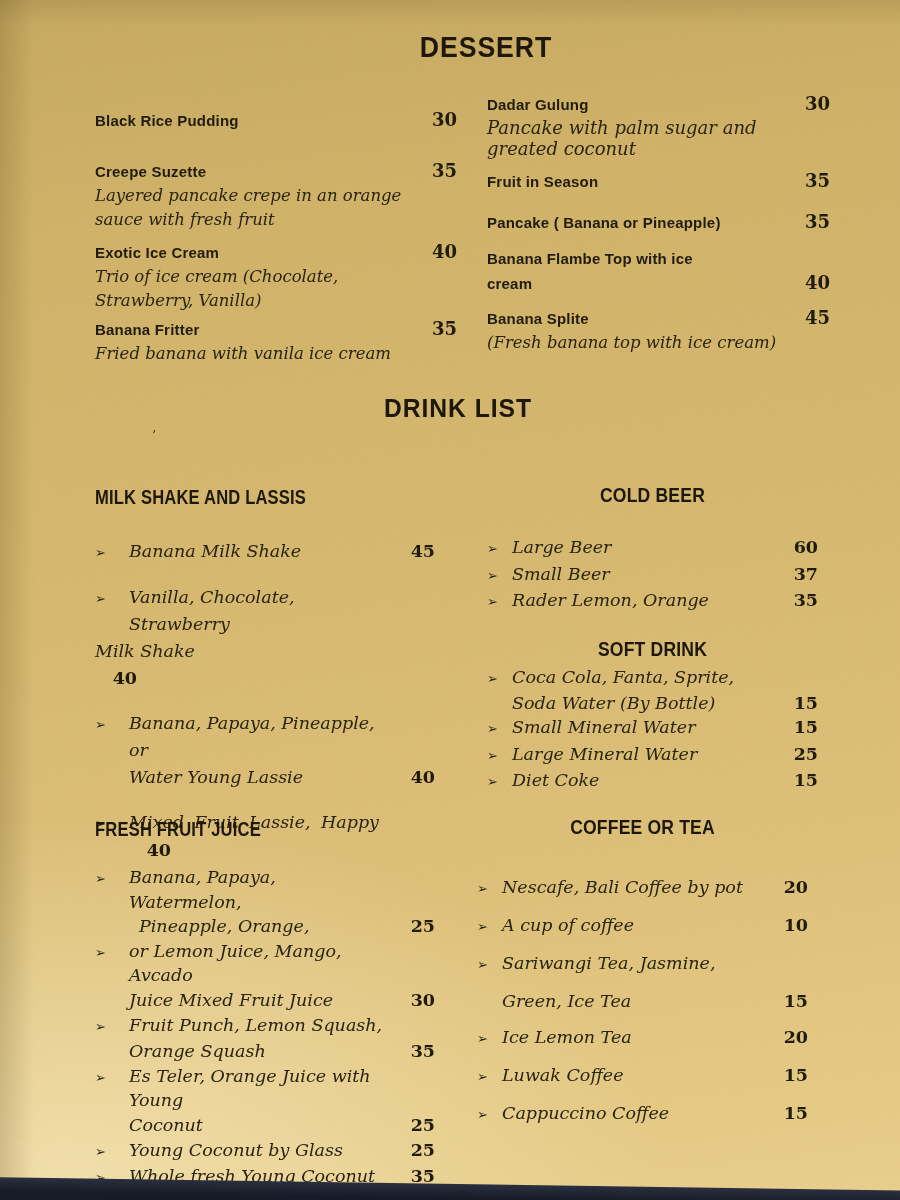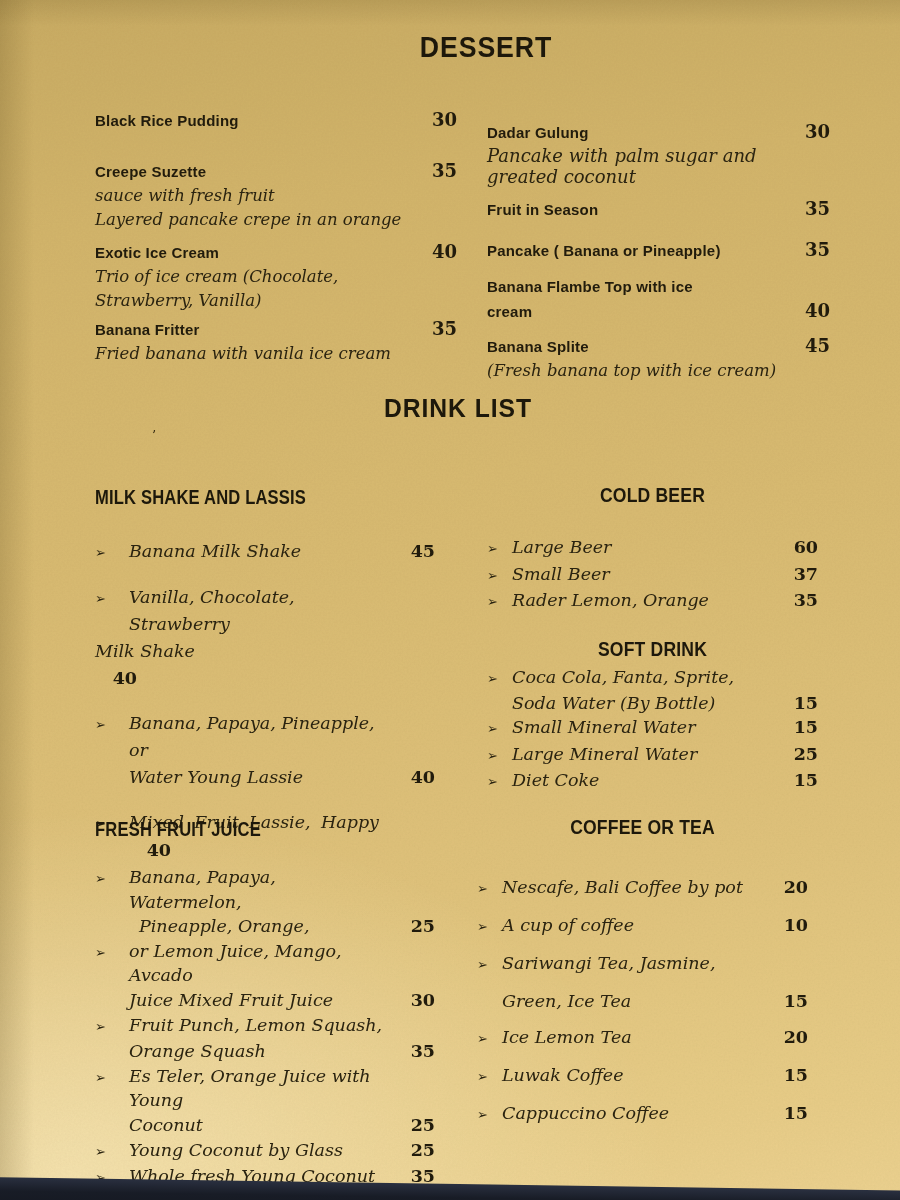--- a/index.html
+++ b/index.html
@@ -82,41 +82,41 @@
       <div class="d-row">
           <span class="d-name">Black Rice Pudding</span>
           <span class="d-pr">30</span>
         </div>
     </div>
     <div class="d-item" style="margin-bottom:8px;">
       <div class="d-row">
           <span class="d-name">Creepe Suzette</span>
           <span class="d-pr">35</span>
         </div>
+      <div class="d-desc">Layered pancake crepe in an orange</div>
       <div class="d-desc">sauce with fresh fruit</div>
-      <div class="d-desc">Layered pancake crepe in an orange</div>
     </div>
     <div class="d-item" style="margin-bottom:4px;">
       <div class="d-row">
           <span class="d-name">Exotic Ice Cream</span>
           <span class="d-pr">40</span>
         </div>
       <div class="d-desc">Trio of ice cream (Chocolate,</div>
       <div class="d-desc">Strawberry, Vanilla)</div>
     </div>
     <div class="d-item">
       <div class="d-row">
           <span class="d-name">Banana Fritter</span>
           <span class="d-pr">35</span>
         </div>
       <div class="d-desc">Fried banana with vanila ice cream</div>
     </div>
   </div>
 
-  <div class="sec" style="left:487px;top:116px;width:343px;">
+  <div class="sec" style="left:487px;top:88px;width:343px;">
     <div class="d-item" style="margin-top:4px;margin-bottom:10px;">
       <div class="d-row">
           <span class="d-name">Dadar Gulung</span>
           <span class="d-pr">30</span>
         </div>
       <div class="d-desc small">Pancake with palm sugar and greated coconut</div>
     </div>
     <div class="d-item" style="margin-bottom:16px;">
       <div class="d-row">
           <span class="d-name">Fruit in Season</span>

